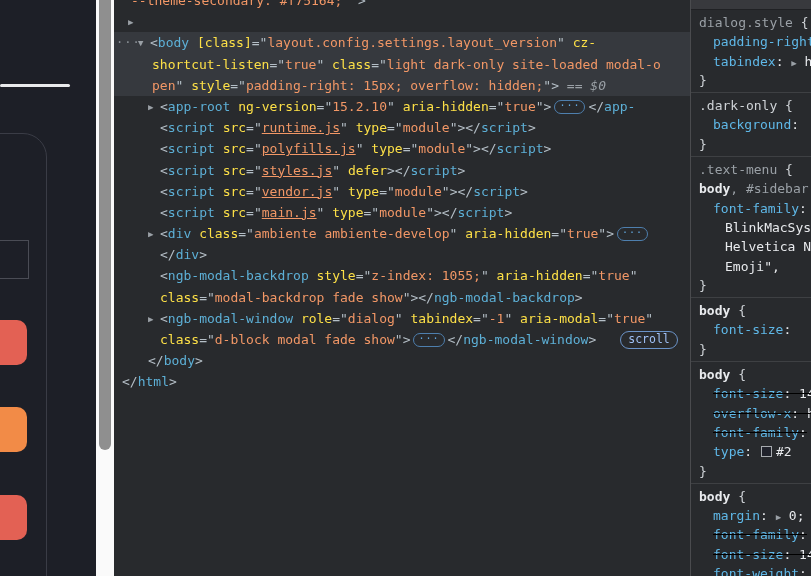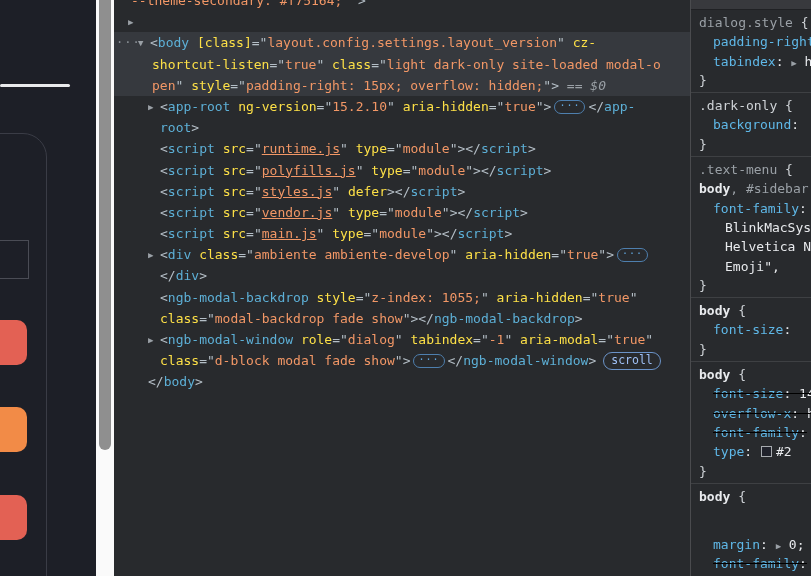--- a/index.html
+++ b/index.html
@@ -27,21 +27,21 @@
   .gdots{position:absolute;left:2px;top:0;color:#8a9096;letter-spacing:1px;font-size:12px;}
   .s-tag{color:#5db0d7;}
   .s-attr{color:#fde047;}
   .s-val{color:#f29766;}
   .s-punc{color:#b5bfc7;}
   .s-link{color:#f29766;text-decoration:underline;}
   .s-dimit{color:#9aa0a6;font-style:italic;}
   .b-dots{display:inline-block;border:1px solid #4e7fae;border-radius:8px;color:#61a6dd;
           font-size:10px;line-height:9px;height:12px;padding:0 4px;margin:0 3px;vertical-align:2px;letter-spacing:1px;}
   .b-scroll{display:inline-block;border:1px solid #6b93c8;border-radius:9px;color:#9fc0f5;
-          font-size:11.5px;line-height:15px;height:16px;padding:0 7px;margin-left:7px;vertical-align:1px;}
+          font-size:11.5px;line-height:15px;height:16px;padding:0 7px;margin-left:24px;vertical-align:1px;}
 
   
   .styles{position:absolute;left:690px;top:0;width:120px;height:576px;background:#282a2d;
           border-left:1px solid #4a4b4e;overflow:hidden;}
   .topstrip{height:9px;background:#38393d;border-bottom:1px solid #202124;}
   .sec{padding:3px 0 2px 0;border-bottom:1px solid #3e4043;}
   .sl{height:19.3px;line-height:19.3px;font-size:13px;white-space:pre;overflow:hidden;}
   .c-selw{color:#e8eaed;font-weight:bold;}
   .c-sel{color:#cfd3d7;}
   .c-selg{color:#9aa0a6;}
@@ -74,33 +74,33 @@
   </div>
 
   <div class="elements">
     <div class="tree" id="dom-tree">
         <div class="cl"><span style="padding-left: 17px;"><span class="s-val">--theme-secondary: #f75164;</span><span class="s-punc">" &gt;</span></span></div>
         <div class="cl"><span class="arrow" style="left: 14px;">▶</span></div>
         <div class="cl sel"><span class="gdots">···</span><span class="arrow" style="left: 24px;">▼</span><span style="padding-left: 36px;"><span class="s-punc">&lt;</span><span class="s-tag">body</span><span class="s-punc"> </span><span class="s-attr">[class]</span><span class="s-punc">="</span><span class="s-val">layout.config.settings.layout_version</span><span class="s-punc">" </span><span class="s-attr">cz-</span></span></div>
         <div class="cl sel"><span style="padding-left: 38px;"><span class="s-attr">shortcut-listen</span><span class="s-punc">="</span><span class="s-val">true</span><span class="s-punc">" </span><span class="s-attr">class</span><span class="s-punc">="</span><span class="s-val">light dark-only site-loaded modal-o</span></span></div>
         <div class="cl sel"><span style="padding-left: 38px;"><span class="s-val">pen</span><span class="s-punc">" </span><span class="s-attr">style</span><span class="s-punc">="</span><span class="s-val">padding-right: 15px; overflow: hidden;</span><span class="s-punc">"&gt; </span><span class="s-dimit">== $0</span></span></div>
         <div class="cl"><span class="arrow" style="left: 34px;">▶</span><span style="padding-left: 46px;"><span class="s-punc">&lt;</span><span class="s-tag">app-root</span><span class="s-punc"> </span><span class="s-attr">ng-version</span><span class="s-punc">="</span><span class="s-val">15.2.10</span><span class="s-punc">" </span><span class="s-attr">aria-hidden</span><span class="s-punc">="</span><span class="s-val">true</span><span class="s-punc">"&gt;</span><span class="b-dots">···</span><span class="s-punc">&lt;/</span><span class="s-tag">app-</span></span></div>
-        <div class="cl"><span style="padding-left: 46px;"><span class="s-tag">root</span><span class="s-punc">&gt;</span></span></div>
         <div class="cl"><span style="padding-left: 46px;"><span class="s-punc">&lt;</span><span class="s-tag">script</span><span class="s-punc"> </span><span class="s-attr">src</span><span class="s-punc">="</span><span class="s-link">runtime.js</span><span class="s-punc">" </span><span class="s-attr">type</span><span class="s-punc">="</span><span class="s-val">module</span><span class="s-punc">"&gt;&lt;/</span><span class="s-tag">script</span><span class="s-punc">&gt;</span></span></div>
         <div class="cl"><span style="padding-left: 46px;"><span class="s-punc">&lt;</span><span class="s-tag">script</span><span class="s-punc"> </span><span class="s-attr">src</span><span class="s-punc">="</span><span class="s-link">polyfills.js</span><span class="s-punc">" </span><span class="s-attr">type</span><span class="s-punc">="</span><span class="s-val">module</span><span class="s-punc">"&gt;&lt;/</span><span class="s-tag">script</span><span class="s-punc">&gt;</span></span></div>
         <div class="cl"><span style="padding-left: 46px;"><span class="s-punc">&lt;</span><span class="s-tag">script</span><span class="s-punc"> </span><span class="s-attr">src</span><span class="s-punc">="</span><span class="s-link">styles.js</span><span class="s-punc">" </span><span class="s-attr">defer</span><span class="s-punc">&gt;&lt;/</span><span class="s-tag">script</span><span class="s-punc">&gt;</span></span></div>
         <div class="cl"><span style="padding-left: 46px;"><span class="s-punc">&lt;</span><span class="s-tag">script</span><span class="s-punc"> </span><span class="s-attr">src</span><span class="s-punc">="</span><span class="s-link">vendor.js</span><span class="s-punc">" </span><span class="s-attr">type</span><span class="s-punc">="</span><span class="s-val">module</span><span class="s-punc">"&gt;&lt;/</span><span class="s-tag">script</span><span class="s-punc">&gt;</span></span></div>
         <div class="cl"><span style="padding-left: 46px;"><span class="s-punc">&lt;</span><span class="s-tag">script</span><span class="s-punc"> </span><span class="s-attr">src</span><span class="s-punc">="</span><span class="s-link">main.js</span><span class="s-punc">" </span><span class="s-attr">type</span><span class="s-punc">="</span><span class="s-val">module</span><span class="s-punc">"&gt;&lt;/</span><span class="s-tag">script</span><span class="s-punc">&gt;</span></span></div>
         <div class="cl"><span class="arrow" style="left: 34px;">▶</span><span style="padding-left: 46px;"><span class="s-punc">&lt;</span><span class="s-tag">div</span><span class="s-punc"> </span><span class="s-attr">class</span><span class="s-punc">="</span><span class="s-val">ambiente ambiente-develop</span><span class="s-punc">" </span><span class="s-attr">aria-hidden</span><span class="s-punc">="</span><span class="s-val">true</span><span class="s-punc">"&gt;</span><span class="b-dots">···</span></span></div>
         <div class="cl"><span style="padding-left: 46px;"><span class="s-punc">&lt;/</span><span class="s-tag">div</span><span class="s-punc">&gt;</span></span></div>
         <div class="cl"><span style="padding-left: 46px;"><span class="s-punc">&lt;</span><span class="s-tag">ngb-modal-backdrop</span><span class="s-punc"> </span><span class="s-attr">style</span><span class="s-punc">="</span><span class="s-val">z-index: 1055;</span><span class="s-punc">" </span><span class="s-attr">aria-hidden</span><span class="s-punc">="</span><span class="s-val">true</span><span class="s-punc">"</span></span></div>
         <div class="cl"><span style="padding-left: 46px;"><span class="s-attr">class</span><span class="s-punc">="</span><span class="s-val">modal-backdrop fade show</span><span class="s-punc">"&gt;&lt;/</span><span class="s-tag">ngb-modal-backdrop</span><span class="s-punc">&gt;</span></span></div>
         <div class="cl"><span class="arrow" style="left: 34px;">▶</span><span style="padding-left: 46px;"><span class="s-punc">&lt;</span><span class="s-tag">ngb-modal-window</span><span class="s-punc"> </span><span class="s-attr">role</span><span class="s-punc">="</span><span class="s-val">dialog</span><span class="s-punc">" </span><span class="s-attr">tabindex</span><span class="s-punc">="</span><span class="s-val">-1</span><span class="s-punc">" </span><span class="s-attr">aria-modal</span><span class="s-punc">="</span><span class="s-val">true</span><span class="s-punc">"</span></span></div>
         <div class="cl"><span style="padding-left: 46px;"><span class="s-attr">class</span><span class="s-punc">="</span><span class="s-val">d-block modal fade show</span><span class="s-punc">"&gt;</span><span class="b-dots">···</span><span class="s-punc">&lt;/</span><span class="s-tag">ngb-modal-window</span><span class="s-punc">&gt;</span><span class="b-scroll">scroll</span></span></div>
         <div class="cl"><span style="padding-left: 34px;"><span class="s-punc">&lt;/</span><span class="s-tag">body</span><span class="s-punc">&gt;</span></span></div>
+        <div class="cl"><span style="padding-left: 8px;"><span class="s-punc">&lt;/</span><span class="s-tag">html</span><span class="s-punc">&gt;</span></span></div>
       </div>
   </div>
 
   <div class="styles">
     <div class="topstrip"></div>
     <div id="css-sections">
         <div class="sec">
           <div class="sl" style="padding-left: 8px;"><span><span class="c-selg">dialog.style</span><span class="c-brace"> {</span></span></div>
           <div class="sl" style="padding-left: 22px;"><span><span class="c-prop">padding-right</span></span></div>
           <div class="sl" style="padding-left: 22px;"><span><span class="c-prop">tabindex</span><span class="c-pval">: </span><span class="c-exp">▶</span><span class="c-pval"> hidden;</span></span></div>
@@ -128,21 +128,21 @@
         <div class="sec">
           <div class="sl" style="padding-left: 8px;"><span><span class="c-selw">body</span><span class="c-brace"> {</span></span></div>
           <div class="sl" style="padding-left: 22px;"><span class="strike"><span class="c-prop">font-size</span><span class="c-pval">: 14px;</span></span></div>
           <div class="sl" style="padding-left: 22px;"><span class="strike"><span class="c-prop">overflow-x</span><span class="c-pval">: hidden;</span></span></div>
           <div class="sl" style="padding-left: 22px;"><span class="strike"><span class="c-prop">font-family</span><span class="c-pval">:</span></span></div>
           <div class="sl" style="padding-left: 22px;"><span><span class="c-prop">type</span><span class="c-pval">: </span><span class="swatch"></span><span class="c-pval">#2</span></span></div>
           <div class="sl" style="padding-left: 8px;"><span><span class="c-brace">}</span></span></div>
         </div>
         <div class="sec">
           <div class="sl" style="padding-left: 8px;"><span><span class="c-selw">body</span><span class="c-brace"> {</span></span></div>
-          <div class="sl" style="padding-left: 22px; margin-top: 29px;"><span><span class="c-prop">margin</span><span class="c-pval">: </span><span class="c-exp">▶</span><span class="c-pval"> 0;</span></span></div>
+          <div class="sl" style="padding-left: 22px;"><span><span class="c-prop">margin</span><span class="c-pval">: </span><span class="c-exp">▶</span><span class="c-pval"> 0;</span></span></div>
           <div class="sl" style="padding-left: 22px;"><span class="strike"><span class="c-prop">font-family</span><span class="c-pval">:</span></span></div>
           <div class="sl" style="padding-left: 22px;"><span class="strike"><span class="c-prop">font-size</span><span class="c-pval">: 14px;</span></span></div>
           <div class="sl" style="padding-left: 22px;"><span><span class="c-prop">font-weight</span><span class="c-pval">:</span></span></div>
         </div>
       </div>
   </div>
 
 </div>
 
 </body></html>

